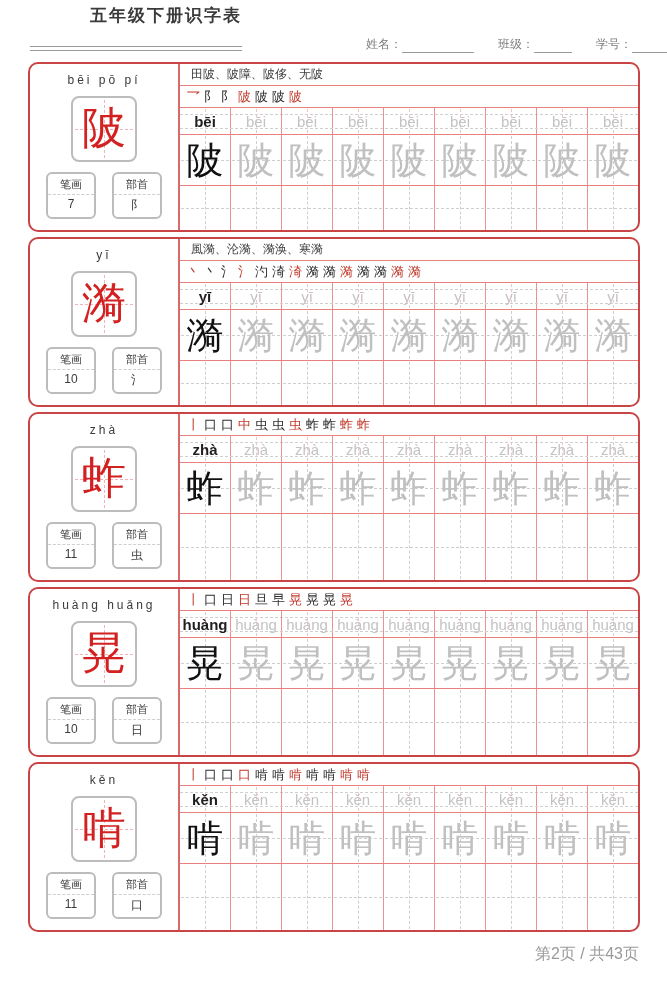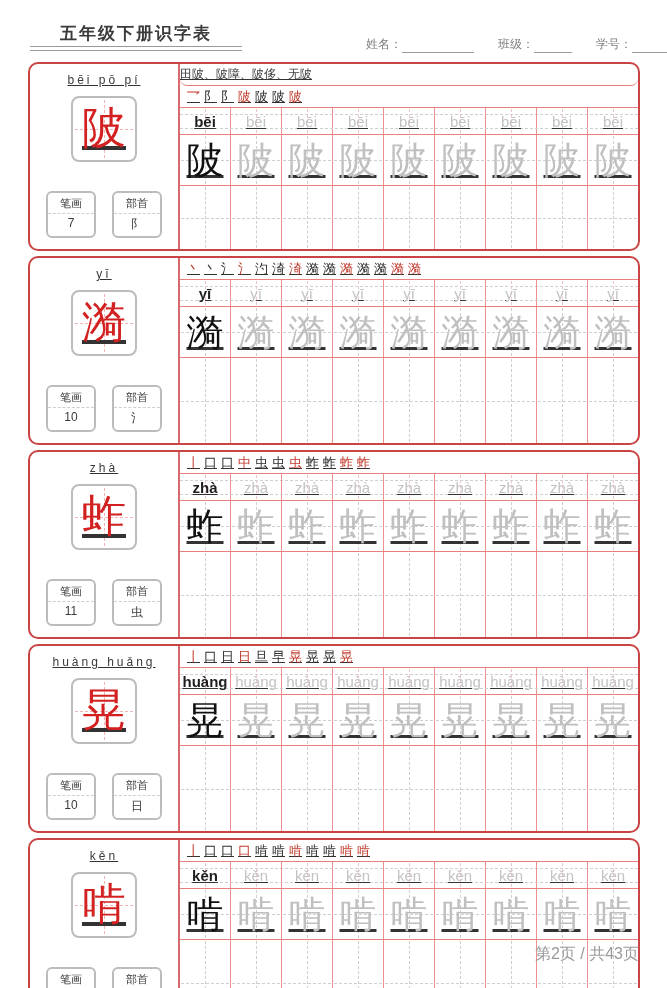--- a/index.html
+++ b/index.html
@@ -2,57 +2,57 @@
 <html><head>
 <meta charset="utf-8">
 <style>
   html,body{margin:0;padding:0;}
   body{
     width:667px;height:988px;background:#ffffff;position:relative;
     font-family:"Liberation Sans",sans-serif;color:#333;overflow:hidden;
   }
   
   .hdr-title{
-    position:absolute;left:30px;top:22px;width:212px;text-align:center;
+    position:absolute;left:30px;top:4px;width:212px;text-align:right;
     font-size:17px;font-weight:bold;color:#3a3a3a;letter-spacing:2px;
   }
   .hdr-rule{
     position:absolute;left:30px;top:46px;width:212px;height:3px;
     border-top:1px solid #9a9a9a;border-bottom:1px solid #9a9a9a;
   }
   .hdr-fields{
     position:absolute;left:366px;top:36px;right:20px;
     font-size:12px;color:#7c7c7c;display:flex;align-items:flex-end;gap:24px;white-space:nowrap;
   }
   .hdr-field{display:flex;align-items:flex-end;}
   .blank{display:inline-block;border-bottom:1px solid #9a9a9a;height:13px;}
   .blank.w1{width:72px;}.blank.w2{width:38px;}.blank.w3{width:38px;}
   
   .blocks{position:absolute;left:28px;top:62px;width:612px;}
   .block{
-    box-sizing:border-box;width:612px;height:189px;margin-bottom:5px;
-    border:2px solid #c94444;border-radius:10px;display:flex;overflow:hidden;background:#fff;text-decoration:underline;
+    box-sizing:border-box;width:612px;height:170px;margin-bottom:5px;
+    border:2px solid #c94444;border-radius:10px;display:flex;overflow:hidden;background:#fff;
   }
   .left{width:150px;flex:0 0 150px;border-right:2px solid #d96a6a;position:relative;box-sizing:border-box;}
   .reading{margin-top:9px;text-align:center;font-size:12px;color:#3a3a3a;letter-spacing:3px;}
   .charbox{
     width:66px;height:66px;margin:9px auto 0;border:2px solid #bcbcbc;border-radius:8px;
     position:relative;display:flex;align-items:center;justify-content:center;box-sizing:border-box;
   }
   .charbox .gv{position:absolute;left:50%;top:2px;bottom:2px;border-left:1px dashed #f0b4b4;}
   .charbox .gh{position:absolute;top:50%;left:2px;right:2px;border-top:1px dashed #f0b4b4;}
   .bigchar{font-family:"Liberation Serif",serif;font-size:44px;line-height:1;color:#d32121;position:relative;z-index:1;}
   .infoboxes{position:absolute;bottom:11px;left:0;right:0;display:flex;justify-content:center;gap:16px;}
   .infobox{width:46px;border:2px solid #bcbcbc;border-radius:6px;text-align:center;font-size:11px;background:#fff;}
   .infobox .lbl{padding:3px 0 2px;border-bottom:1px dashed #cfcfcf;color:#3a3a3a;}
   .infobox .val{padding:2px 0 3px;color:#3a3a3a;font-size:12px;}
   
   .right{flex:1;display:flex;flex-direction:column;min-width:0;}
   .words-row{height:21px;flex:0 0 21px;border-bottom:1px solid #e98080;font-size:12px;color:#3d3d3d;
-    line-height:20px;padding-left:0;white-space:nowrap;overflow:hidden;border-radius:7px;}
+    line-height:20px;padding-left:11px;white-space:nowrap;overflow:hidden;}
   .strokes-row{height:21px;flex:0 0 21px;border-bottom:1px solid #e98080;display:flex;align-items:center;
     padding-left:7px;gap:4px;font-family:"Liberation Serif",serif;font-size:13px;line-height:1;overflow:hidden;}
   .strokes-row .st{color:#2c2c2c;}
   .strokes-row .st.red{color:#c0392b;}
   .pinyin-row{height:26px;flex:0 0 26px;border-bottom:1px solid #e98080;display:flex;position:relative;}
   .pinyin-row::before{content:"";position:absolute;left:0;right:0;top:6px;border-top:1px dashed #cfcfcf;}
   .pinyin-row::after{content:"";position:absolute;left:0;right:0;bottom:5px;border-top:1px dashed #cfcfcf;}
   .char-row{height:50px;flex:0 0 50px;border-bottom:1px solid #e98080;display:flex;}
   .empty-row{flex:1;display:flex;}
   .cell{flex:1;position:relative;border-right:1px solid #ef9090;display:flex;align-items:center;justify-content:center;min-width:0;}
@@ -259,20 +259,21 @@
             <div class="lbl">笔画</div>
             <div class="val">10</div>
           </div>
           <div class="infobox">
             <div class="lbl">部首</div>
             <div class="val">氵</div>
           </div>
         </div>
       </div>
       <div class="right">
+        <div class="words-row">風漪、沦漪、漪涣、寒漪</div>
         <div class="strokes-row">
           <span class="st red">丶</span>
           <span class="st">丶</span>
           <span class="st">氵</span>
           <span class="st red">氵</span>
           <span class="st">汋</span>
           <span class="st">渏</span>
           <span class="st red">渏</span>
           <span class="st">漪</span>
           <span class="st">漪</span>

